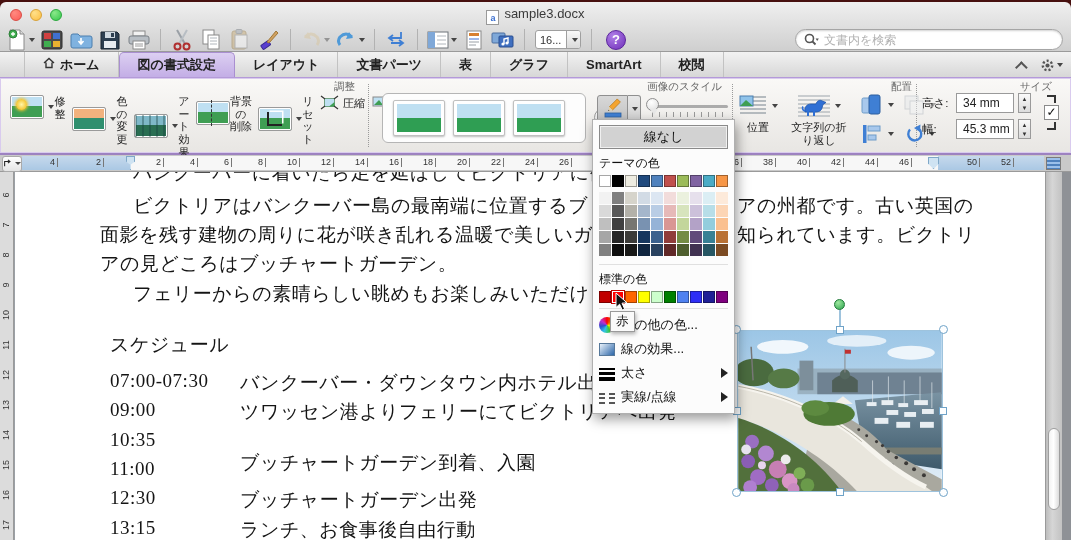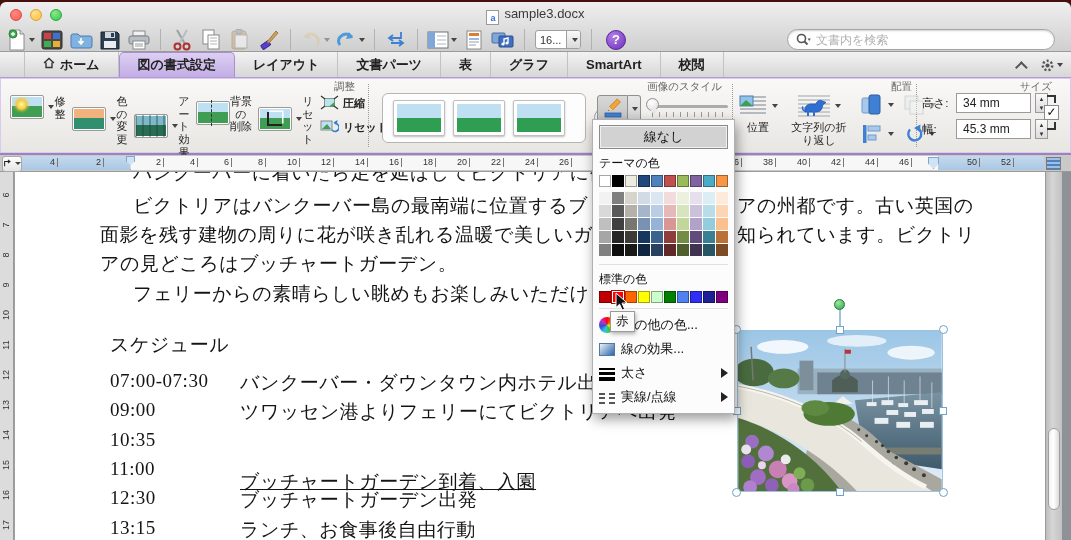--- a/index.html
+++ b/index.html
@@ -26,21 +26,21 @@
   .caret{width:0;height:0;border-left:3.5px solid transparent;border-right:3.5px solid transparent;
     border-top:4px solid #444;margin-left:2px;}
   .zoom-combo{display:flex;align-items:center;height:19px;border:1px solid #9f9f9f;border-radius:3px;
     background:#fff;overflow:hidden;margin:0 2px;}
   .zoom-combo .zval{font-size:11px;color:#333;padding:0 4px;min-width:30px;}
   .zoom-combo .zbtn{width:14px;height:19px;background:linear-gradient(#fafafa,#d8d8d8);
     border-left:1px solid #9f9f9f;display:flex;align-items:center;justify-content:center;}
   .help-btn{width:20px;height:20px;border-radius:50%;margin-left:6px;
     background:radial-gradient(circle at 35% 30%,#b07fe8,#6f2fb8);color:#fff;font-weight:bold;
     font-size:13px;display:flex;align-items:center;justify-content:center;border:1px solid #5a249c;}
-  .searchbox{position:absolute;top:27px;right:16px;width:268px;height:21px;border:1px solid #a5a5a5;
+  .searchbox{position:absolute;top:27px;right:8px;width:268px;height:21px;border:1px solid #a5a5a5;
     border-radius:11px;background:#fff;display:flex;align-items:center;padding:0 8px;
     box-shadow:inset 0 1px 2px rgba(0,0,0,.18);}
   .searchbox input{border:none;outline:none;flex:1;font-size:12px;color:#444;background:transparent;}
   .searchbox input::placeholder{color:#b0b0b0;}
   .mag{display:flex;align-items:center;margin-right:4px;}
 
   
   .tabbar{position:absolute;top:52px;left:0;right:0;height:26px;
     background:linear-gradient(#f2f2f2,#d7d7d7);border-bottom:1px solid #b49ad8;
     display:flex;align-items:stretch;}
@@ -68,21 +68,21 @@
   .k-corrections::after{content:"";position:absolute;left:5px;top:3px;width:11px;height:11px;border-radius:50%;
     background:radial-gradient(#fff6a8,#f4c430 70%);box-shadow:0 0 3px 1px #f4c430;}
   .k-artistic{background:linear-gradient(#7fb8c8 45%,#2a6e52 45%);}
   .k-artistic::after{content:"";position:absolute;inset:0;
     background:repeating-linear-gradient(90deg,rgba(20,60,60,.35) 0 2px,transparent 2px 7px);}
   .k-remove-bg::after{content:"";position:absolute;left:14px;top:-2px;bottom:-2px;width:0;
     border-left:1.5px dashed #333;}
   .k-crop::after{content:"";position:absolute;left:8px;top:4px;width:13px;height:12px;
     border-left:2.5px solid #222;border-bottom:2.5px solid #222;box-shadow:2px -2px 0 -0.5px #fff;}
   .adj-lbl{font-size:11px;color:#222;text-align:center;line-height:1.15;margin-top:2px;}
-  .adj-small{display:flex;flex-direction:column;gap:7px;margin-top:2px;font-weight:bold;}
+  .adj-small{display:flex;flex-direction:row;gap:7px;margin-top:2px;}
   .sm-row{display:flex;align-items:center;gap:4px;font-size:11px;color:#222;white-space:nowrap;}
 
   .styles-box{position:absolute;left:382px;top:15px;width:204px;height:50px;background:#fdfdfd;
     border:1px solid #b5b5b5;border-radius:6px;display:flex;align-items:center;gap:8px;padding:0 10px;}
   .style-thumb{width:52px;height:36px;background:#fff;border:1px solid #c0c0c0;border-radius:2px;
     box-shadow:0 1px 2px rgba(0,0,0,.25);padding:3px;}
   .style-thumb .inner{width:100%;height:100%;background:linear-gradient(#bfe0f2 50%,#2f9e53 50%);}
   .more-styles{position:absolute;left:594px;top:30px;width:19px;height:19px;border-radius:50%;
     border:1px solid #9a9a9a;background:linear-gradient(#fdfdfd,#e2e2e2);
     display:flex;align-items:center;justify-content:center;}
@@ -103,21 +103,21 @@
   .slider .handle::after{content:"";position:absolute;left:2.5px;top:10px;width:0;height:0;
     border-left:4px solid transparent;border-right:4px solid transparent;border-top:6px solid #e8e8e8;}
 
   .arrange{position:absolute;left:738px;top:15px;display:flex;gap:8px;align-items:flex-start;}
   .arr-col{display:flex;flex-direction:column;align-items:center;gap:2px;}
   .arr-col .row{display:flex;align-items:center;gap:2px;}
   .arr-lbl{font-size:11px;color:#222;text-align:center;line-height:1.15;}
   .size-grp{position:absolute;left:922px;top:15px;width:140px;}
   .size-row{display:flex;align-items:center;gap:4px;margin-bottom:6px;}
   .size-row .slbl{font-size:11.5px;color:#222;width:30px;}
-  .size-field{width:75px;height:20px;border:1px solid #9a9a9a;background:#fff;font-size:12px;
+  .size-field{width:58px;height:20px;border:1px solid #9a9a9a;background:#fff;font-size:12px;
     color:#222;display:flex;align-items:center;padding-left:6px;}
   .stepper{width:13px;height:20px;border:1px solid #9a9a9a;background:linear-gradient(#fafafa,#dcdcdc);
     display:flex;flex-direction:column;}
   .stepper span{flex:1;display:flex;align-items:center;justify-content:center;font-size:6px;color:#333;}
   .lockwrap{position:absolute;left:118px;top:4px;display:flex;flex-direction:column;align-items:center;}
   .brk{width:9px;height:8px;}
   .brk.t{border-top:2px solid #333;border-right:2px solid #333;}
   .brk.b{border-bottom:2px solid #333;border-right:2px solid #333;}
   .lockbox{width:15px;height:15px;background:#fff;border:1px solid #8a8a8a;font-size:12px;
     line-height:13px;text-align:center;color:#111;margin:2px 0;}
@@ -666,21 +666,21 @@
         <div class="docline" style="left: 722px; top: 50px;">知られています。ビクトリ</div>
         <div class="docline" style="left: 85px; top: 79px;">アの見どころはブッチャートガーデン。</div>
         <div class="docline" style="left: 118px; top: 109px;">フェリーからの素晴らしい眺めもお楽しみいただけます</div>
         <div class="docline" style="left: 95px; top: 160px;">スケジュール</div>
         <div class="docline" style="left: 95px; top: 198px;">07:00-07:30</div>
         <div class="docline" style="left: 225px; top: 198px;">バンクーバー・ダウンタウン内ホテル出</div>
         <div class="docline" style="left: 95px; top: 227.3px;">09:00</div>
         <div class="docline" style="left: 225px; top: 227.3px;">ツワッセン港よりフェリーにてビクトリアへ出発</div>
         <div class="docline" style="left: 95px; top: 256.6px;">10:35</div>
         <div class="docline" style="left: 95px; top: 285.9px;">11:00</div>
-        <div class="docline" style="left: 225px; top: 297px; text-decoration: underline;">ブッチャートガーデン到着、入園</div>
+        <div class="docline" style="left: 225px; top: 278px;">ブッチャートガーデン到着、入園</div>
         <div class="docline" style="left: 95px; top: 315.2px;">12:30</div>
         <div class="docline" style="left: 225px; top: 315.2px;">ブッチャートガーデン出発</div>
         <div class="docline" style="left: 95px; top: 344.5px;">13:15</div>
         <div class="docline" style="left: 225px; top: 344.5px;">ランチ、お食事後自由行動</div>
       </div>
     <div class="vruler">
         <span class="vnum" style="top: 18px;">6</span>
         <span class="vnum" style="top: 48px;">7</span>
         <span class="vnum" style="top: 78px;">8</span>
         <span class="vnum" style="top: 108px;">9</span>

